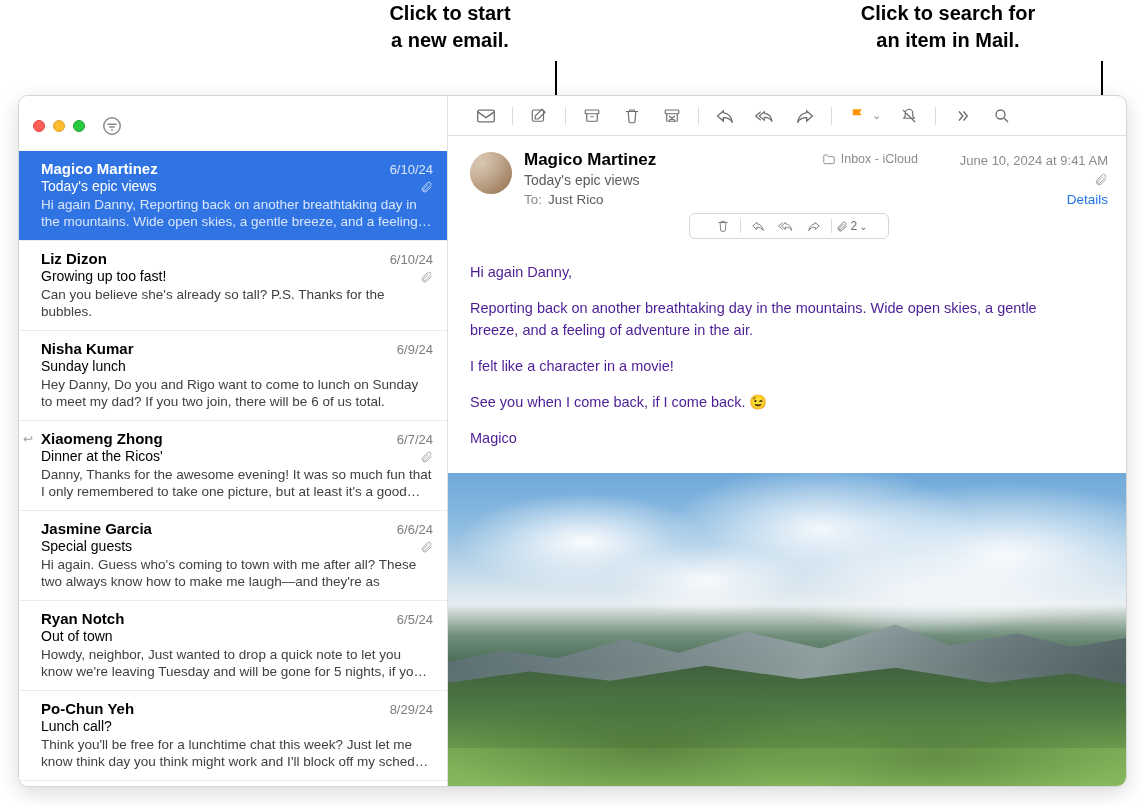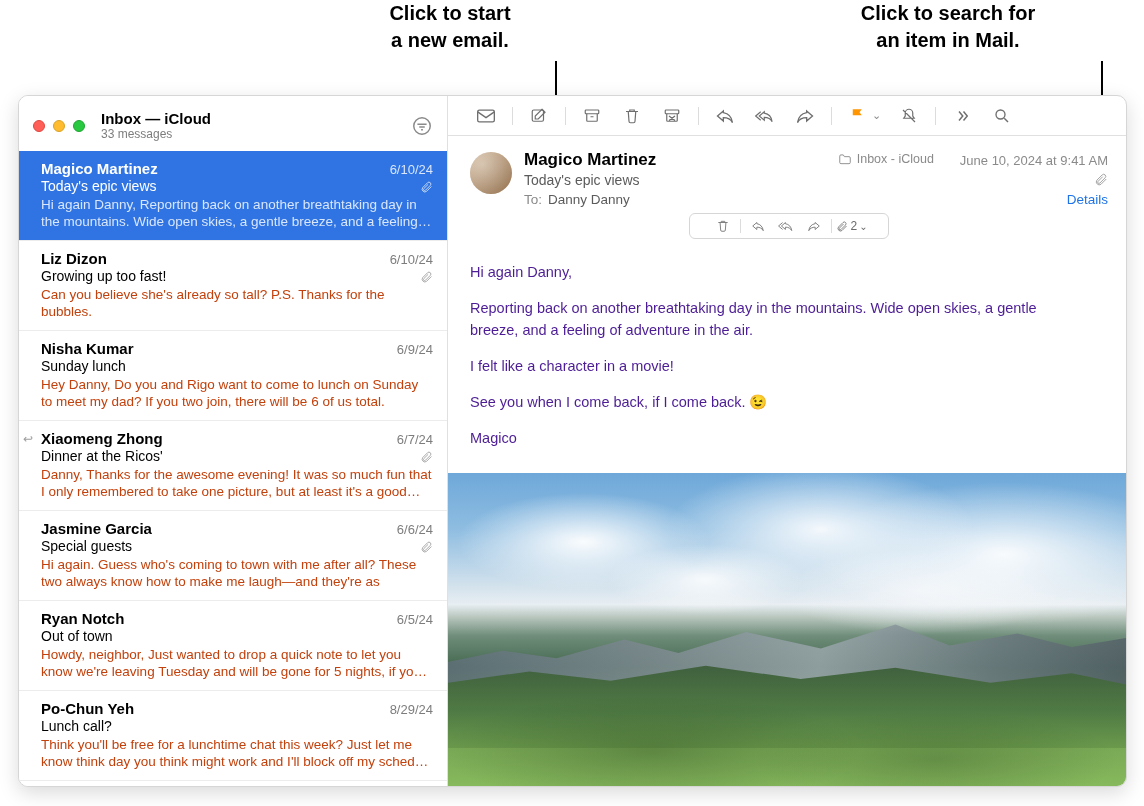--- a/index.html
+++ b/index.html
@@ -59,21 +59,21 @@
     border-bottom: 1px solid #ececec;
     position: relative;
     cursor: default;
   }
   .msg .row1 { display: flex; justify-content: space-between; align-items: baseline; }
   .msg .from { font-weight: 700; font-size: 15px; }
   .msg .date { font-size: 13px; color: #7d7d7d; }
   .msg .row2 { display: flex; justify-content: space-between; align-items: center; margin-top:1px;}
   .msg .subj { font-size: 14px; color:#000;}
   .msg .clip { color:#9d9d9d; font-size:13px; }
-  .msg .preview { font-size: 13.5px; color: #c2410c; line-height: 17px; margin-top:2px; max-height:34px; overflow:hidden; }
+  .msg .preview { font-size: 13.5px; color: #404040; line-height: 17px; margin-top:2px; max-height:34px; overflow:hidden; }
   .msg.selected { background: #2f74e2; }
   .msg.selected .from, .msg.selected .subj { color:#fff; }
   .msg.selected .date, .msg.selected .preview, .msg.selected .clip { color: #d9e6fb; }
   .msg .reply-ind { position:absolute; left:4px; top:11px; color:#9d9d9d; font-size:12px;}
 
   .content { flex: 1; display: flex; flex-direction: column; }
   .toolbar {
     height: 40px;
     border-bottom: 1px solid #e0e0e0;
     display: flex; align-items: center;
@@ -86,21 +86,21 @@
   .flag-color { color:#ff9500; }
   .chev { color:#8a8a8a; font-size:11px; margin-left:-6px; margin-right:8px;}
 
   .msgheader { padding: 14px 18px 10px 22px; position:relative; }
   .avatar { width:42px; height:42px; border-radius:50%; background: radial-gradient(circle at 30% 30%, #d8c0a5, #a87d52); position:absolute; left:22px; top:16px; overflow:hidden;}
   .avatar::after{content:""; position:absolute; inset:0; background: linear-gradient(135deg, rgba(255,255,255,.3), rgba(0,0,0,.15));}
   .hdr-right { margin-left: 54px; }
   .hdr-top { display:flex; align-items:baseline; gap:12px;}
   .hdr-from { font-weight:700; font-size:17px; flex:1;}
   .hdr-folder { font-size:12.5px; color:#8a8a8a; display:flex; align-items:center; gap:5px;}
-  .hdr-date { font-size:13px; color:#8a8a8a; margin-left:14px;}
+  .hdr-date { font-size:13px; color:#8a8a8a; margin-left:30px;}
   .hdr-subj { font-size:14px; color:#5b5b5b; margin-top:2px;}
   .hdr-row3 { display:flex; align-items:center; margin-top:4px; }
   .hdr-to { font-size:13.5px; color:#5b5b5b; }
   .hdr-to .label{ color:#8a8a8a; margin-right:6px;}
   .hdr-clip { margin-left:auto; color:#9d9d9d; }
   .details { color:#1e73e8; font-size:13.5px; margin-left:auto;}
   .mini-toolbar {
     margin: 6px auto 0 auto; width: 200px;
     border:1px solid #d6d6d6; border-radius:6px;
     height:26px; display:flex; align-items:center; justify-content:center;
@@ -172,24 +172,20 @@
 
 <div class="window">
 
   <div class="sidebar">
     <div class="titlebar">
       <div class="traffic">
         <div class="dot red"></div>
         <div class="dot yellow"></div>
         <div class="dot green"></div>
       </div>
-      <div class="title-area">
-        <div class="title">Inbox — iCloud</div>
-        <div class="subtitle">33 messages</div>
-      </div>
       <div class="filter-btn">
         <svg viewBox="0 0 24 24" fill="none" stroke="currentColor" stroke-width="1.6">
             <circle cx="12" cy="12" r="9"></circle>
             <path d="M7 10h10M9 13h6M11 16h2"></path>
           </svg>
       </div>
     </div>
     <div class="msglist" id="msglist">
         <div class="msg selected">
           <div class="row1">
@@ -377,21 +373,21 @@
         <div style="display:flex; align-items:center;">
           <div class="hdr-subj">Today's epic views</div>
           <span class="hdr-clip" style="margin-left:auto;">
             <svg width="14" height="14" viewBox="0 0 24 24" fill="none" stroke="currentColor" stroke-width="1.6">
                 <path d="M21 12l-9 9a5 5 0 01-7-7l9-9a3.5 3.5 0 015 5l-9 9a2 2 0 01-3-3l8-8"></path>
               </svg>
           </span>
         </div>
         <div class="hdr-row3">
           <div class="hdr-to">
-            <span class="label">To:</span><span>Danny Danny</span>
+            <span class="label">To:</span><span>Just Rico</span>
           </div>
           <a class="details">Details</a>
         </div>
       </div>
       <div class="mini-toolbar">
         <div class="m">
             <svg width="14" height="14" viewBox="0 0 24 24" fill="none" stroke="currentColor" stroke-width="1.6">
               <path d="M4 6h16M9 6V4h6v2M7 6l1 13a2 2 0 002 2h4a2 2 0 002-2l1-13"></path>
             </svg>
           </div>

